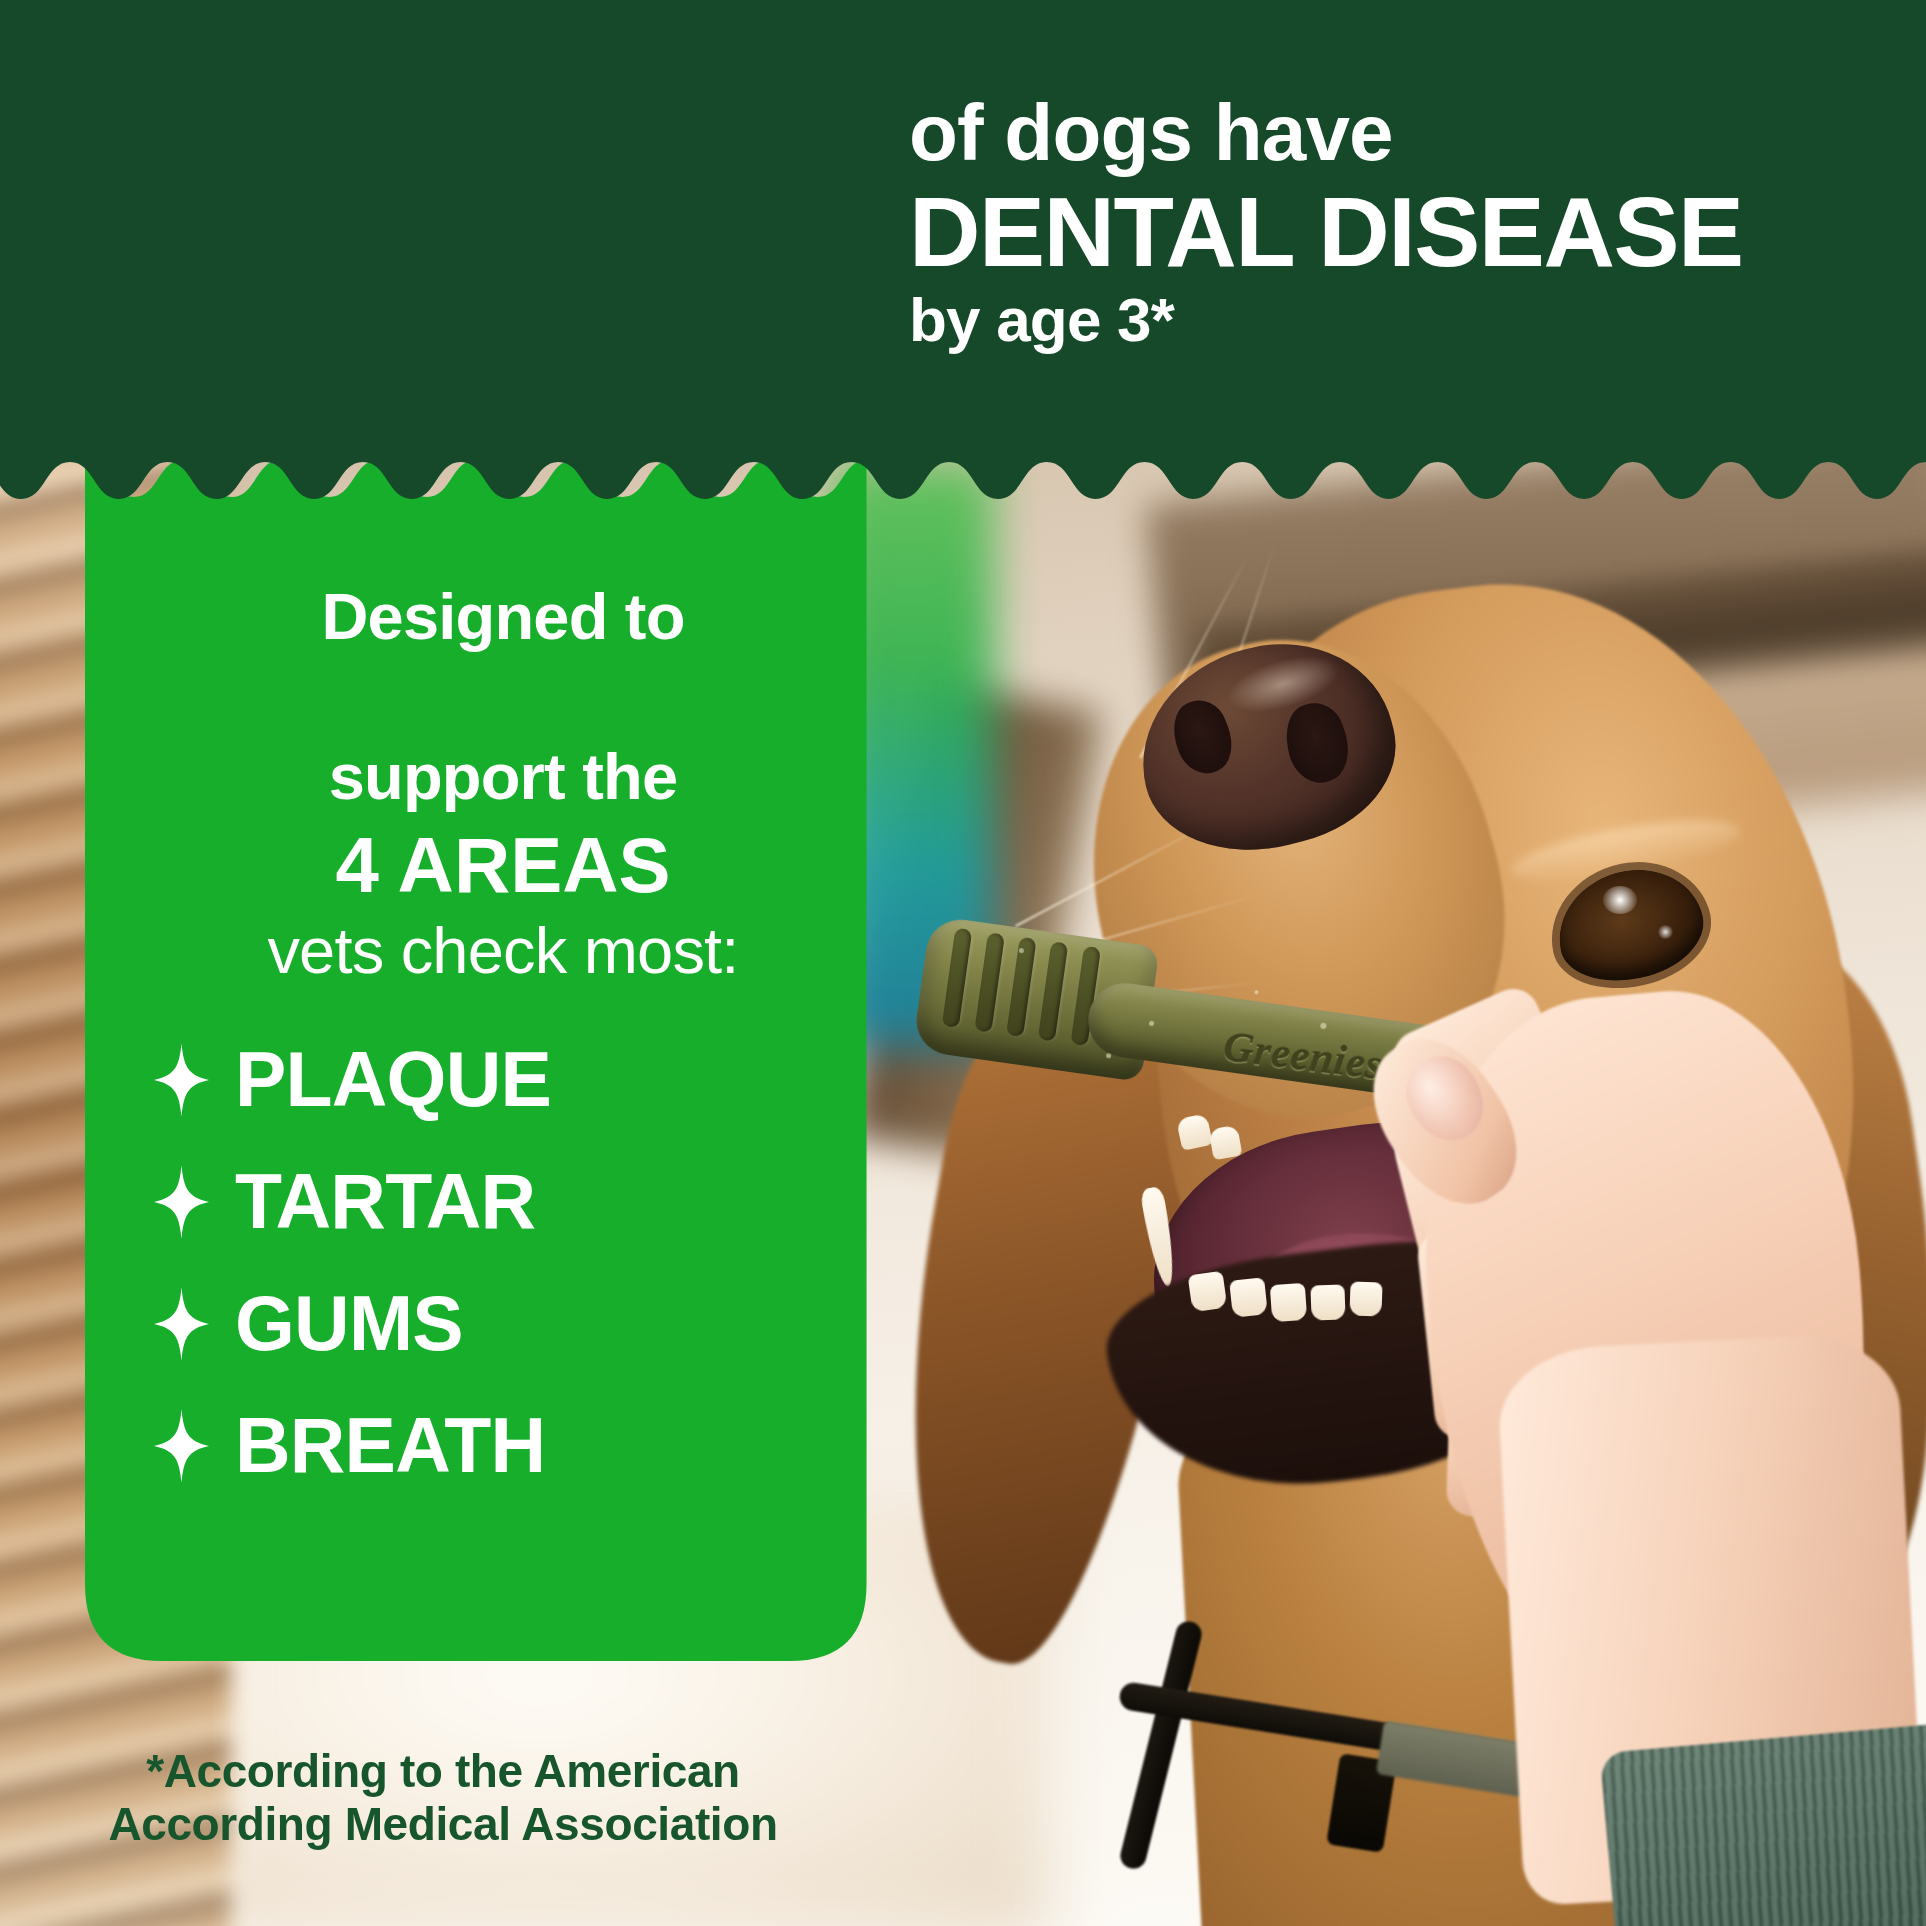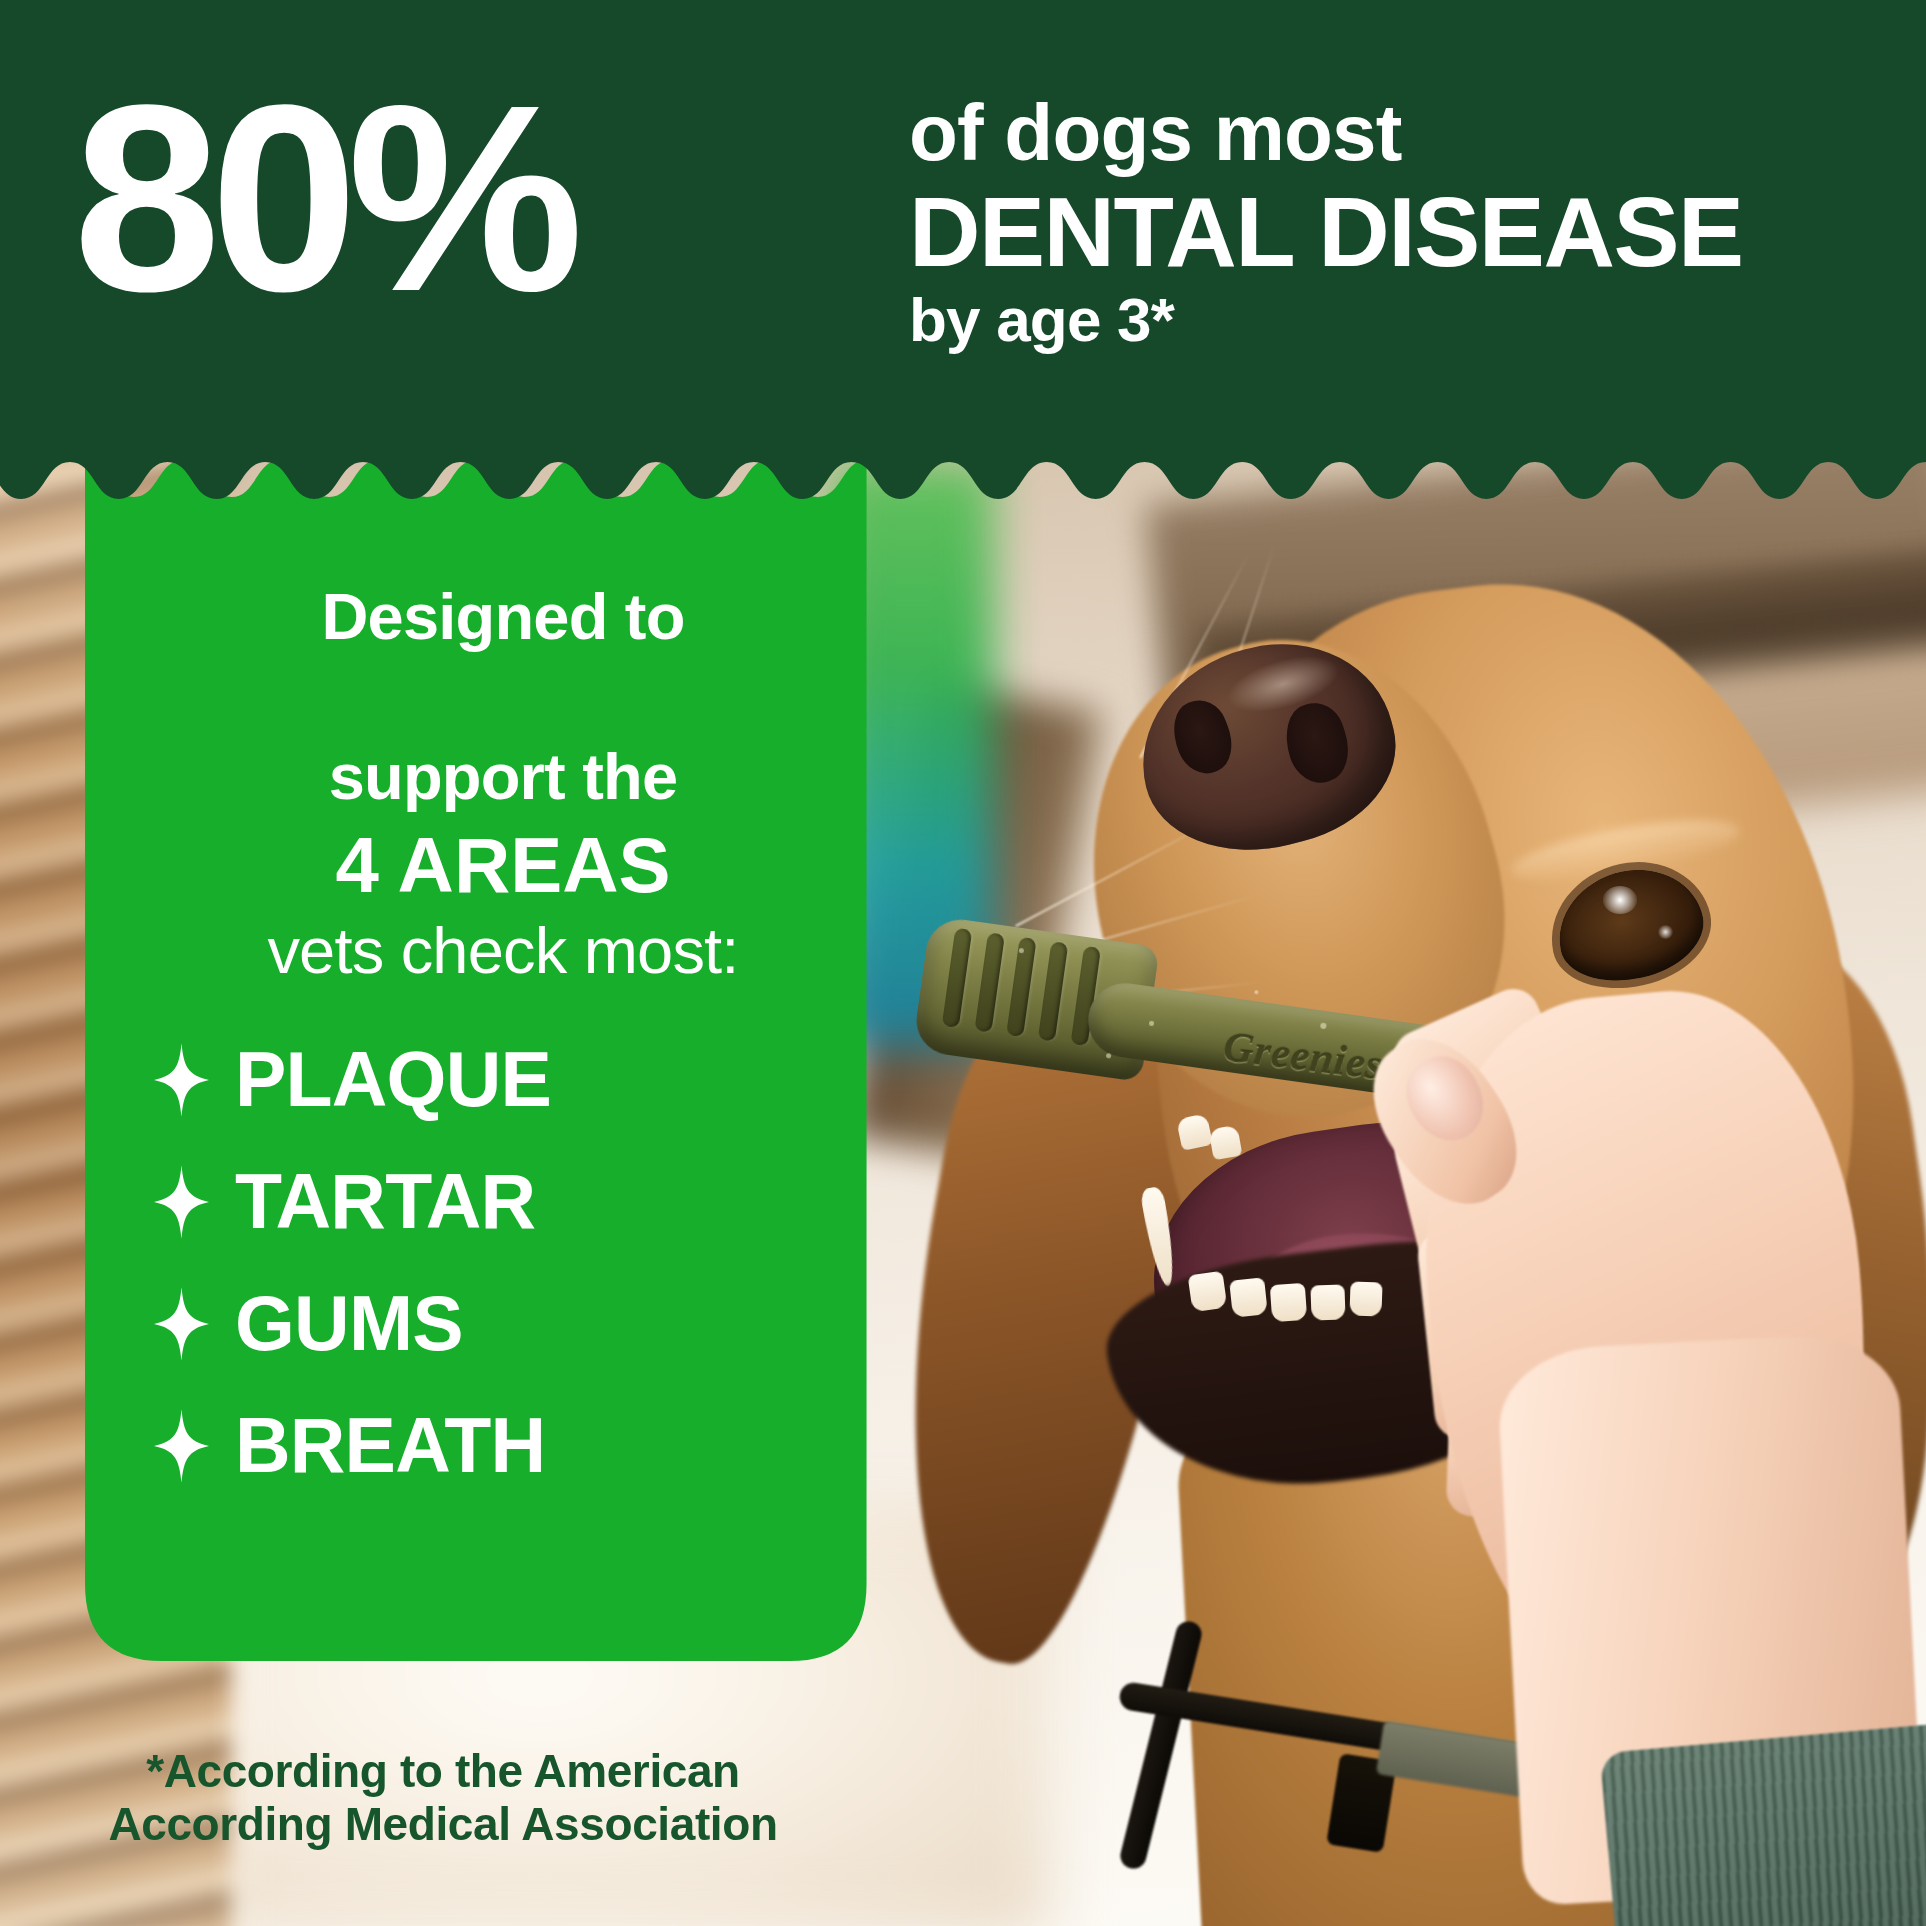--- a/index.html
+++ b/index.html
@@ -319,23 +319,22 @@
                -31.7,48 -63.4,48 -31.7,-48 -63.4,-48 -31.7,48 -63.4,48 -31.7,-48 -63.4,-48
                -31.7,48 -63.4,48 -31.7,-48 -63.4,-48 -31.7,48 -63.4,48 -31.7,-48 -63.4,-48
                -31.7,48 -63.4,48 -31.7,-48 -63.4,-48 -31.7,48 -63.4,48 -31.7,-48 -63.4,-48
                -31.7,48 -63.4,48 -31.7,-48 -63.4,-48 -31.7,48 -63.4,48 -31.7,-48 -63.4,-48
                -31.7,48 -63.4,48 -31.7,-48 -63.4,-48 -31.7,48 -63.4,48 -31.7,-48 -63.4,-48
                -31.7,48 -63.4,48 -31.7,-48 -63.4,-48 Z" fill="#16482a"></path>
     </svg>
   </div>
 
   <div class="header-text">
-    <div class="pct">80%</div>
     <div class="hdr-right">
-      <div class="hl1">of dogs most</div>
+      <div class="hl1">of dogs have</div>
       <div class="hl2">DENTAL DISEASE</div>
       <div class="hl3">by age 3*</div>
     </div>
   </div>
 
   <div class="card">
     <svg viewBox="0 0 1015 1558" preserveAspectRatio="none" aria-hidden="true">
       <path d="M0,0
                c31.7,0 31.7,48 63.4,48 s31.7,-48 63.4,-48 31.7,48 63.4,48 31.7,-48 63.4,-48
                31.7,48 63.4,48 31.7,-48 63.4,-48 31.7,48 63.4,48 31.7,-48 63.4,-48

